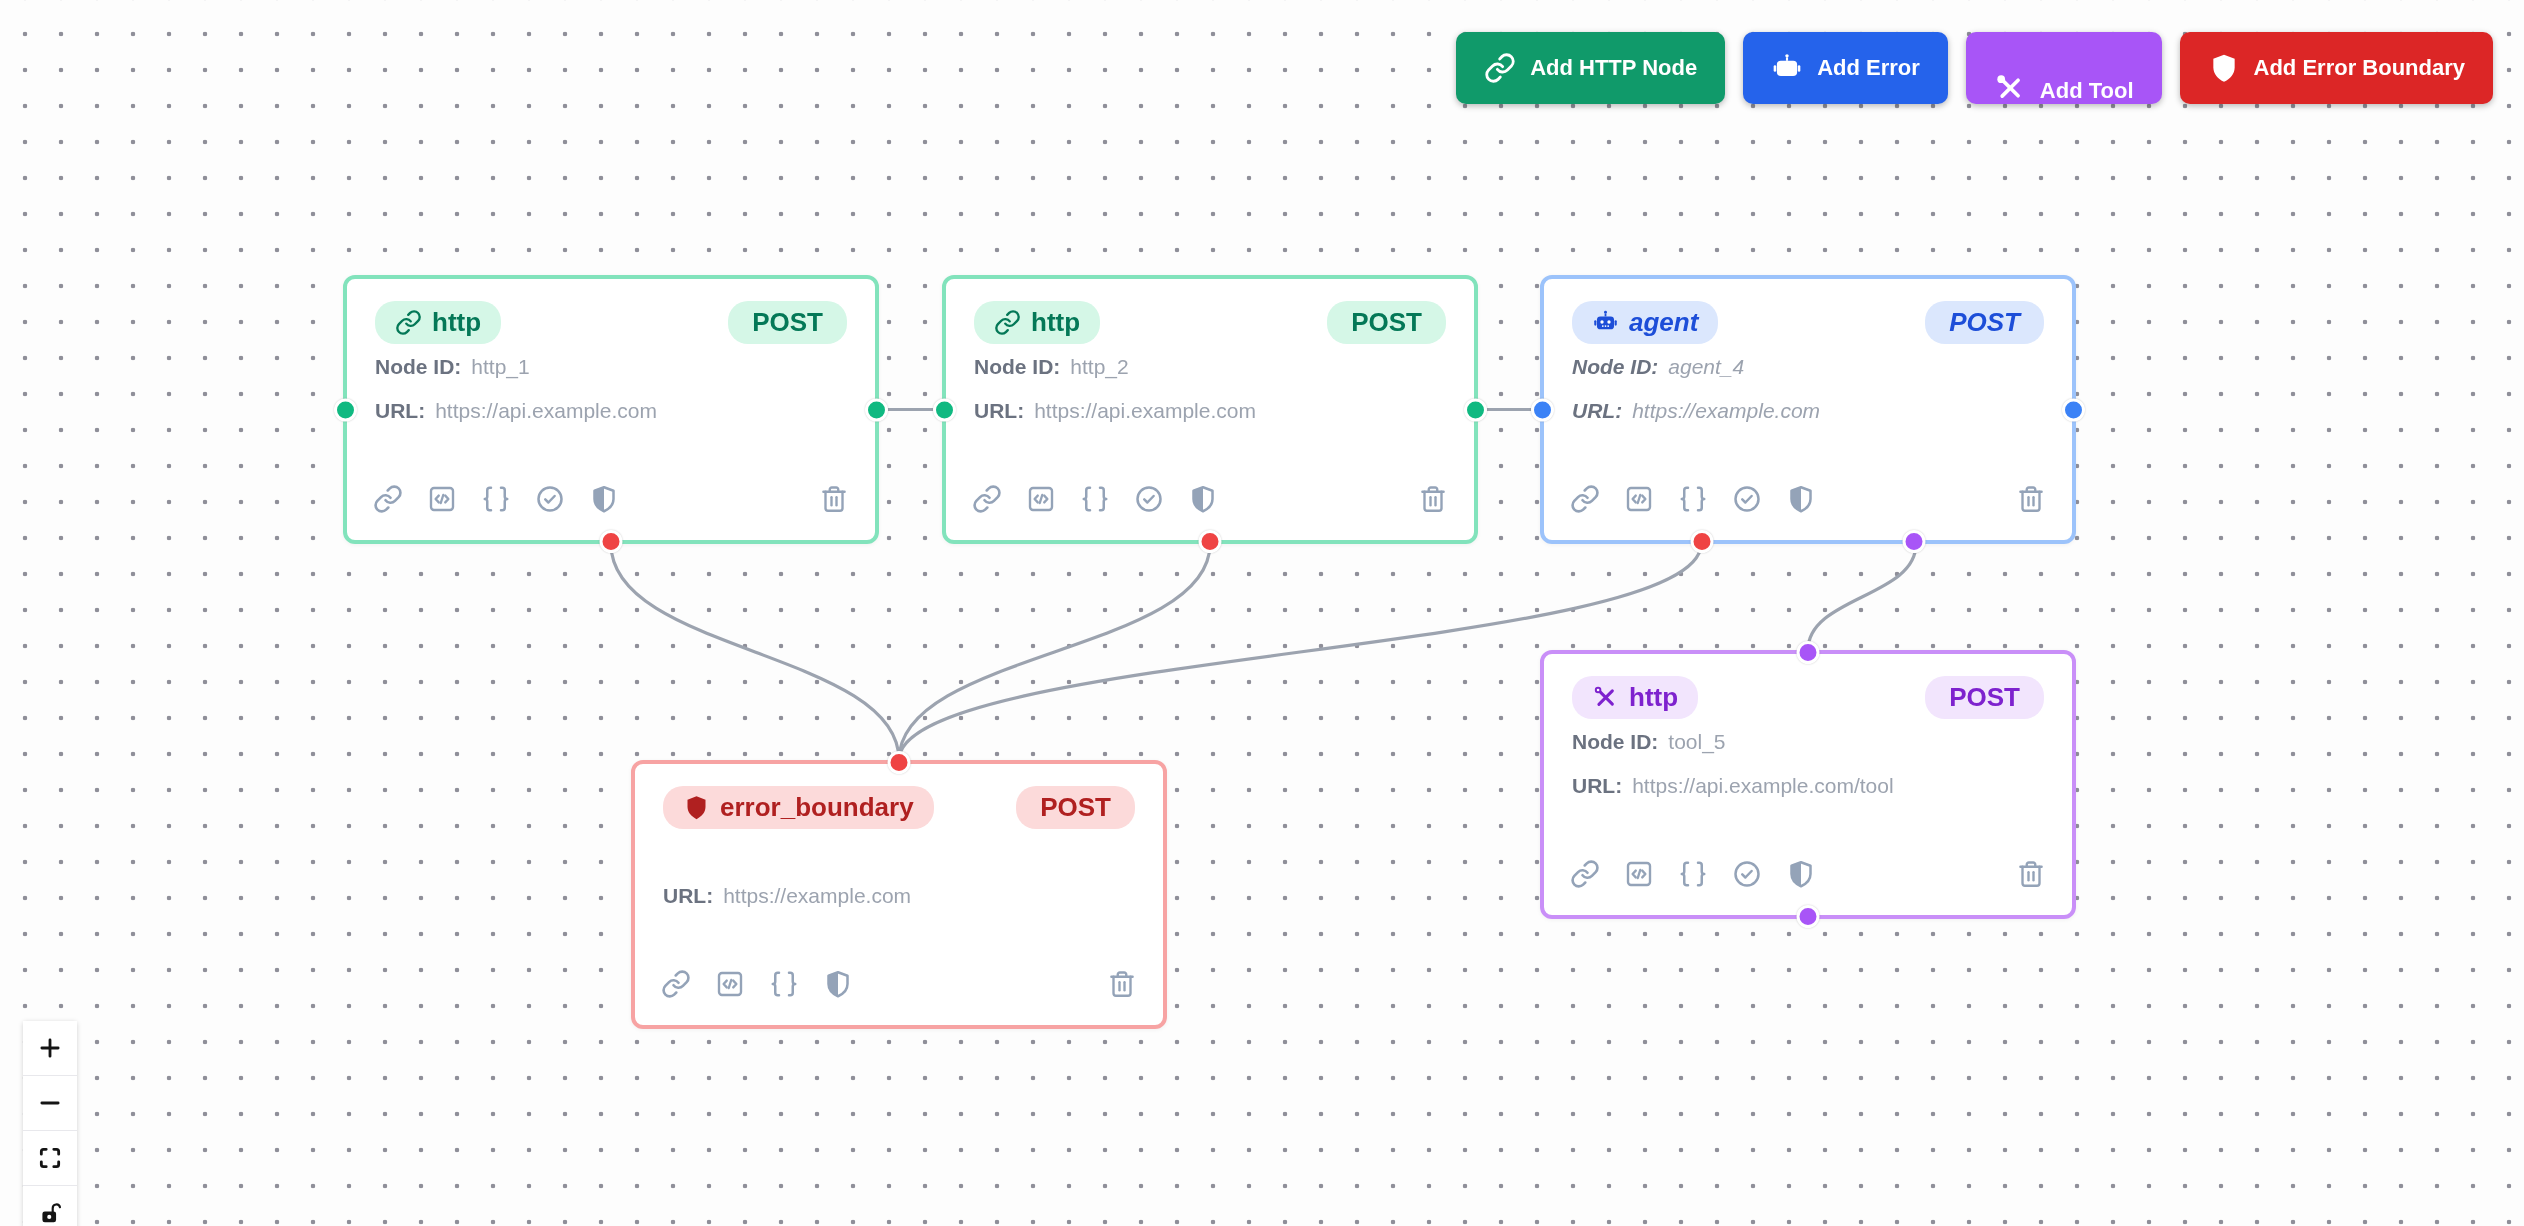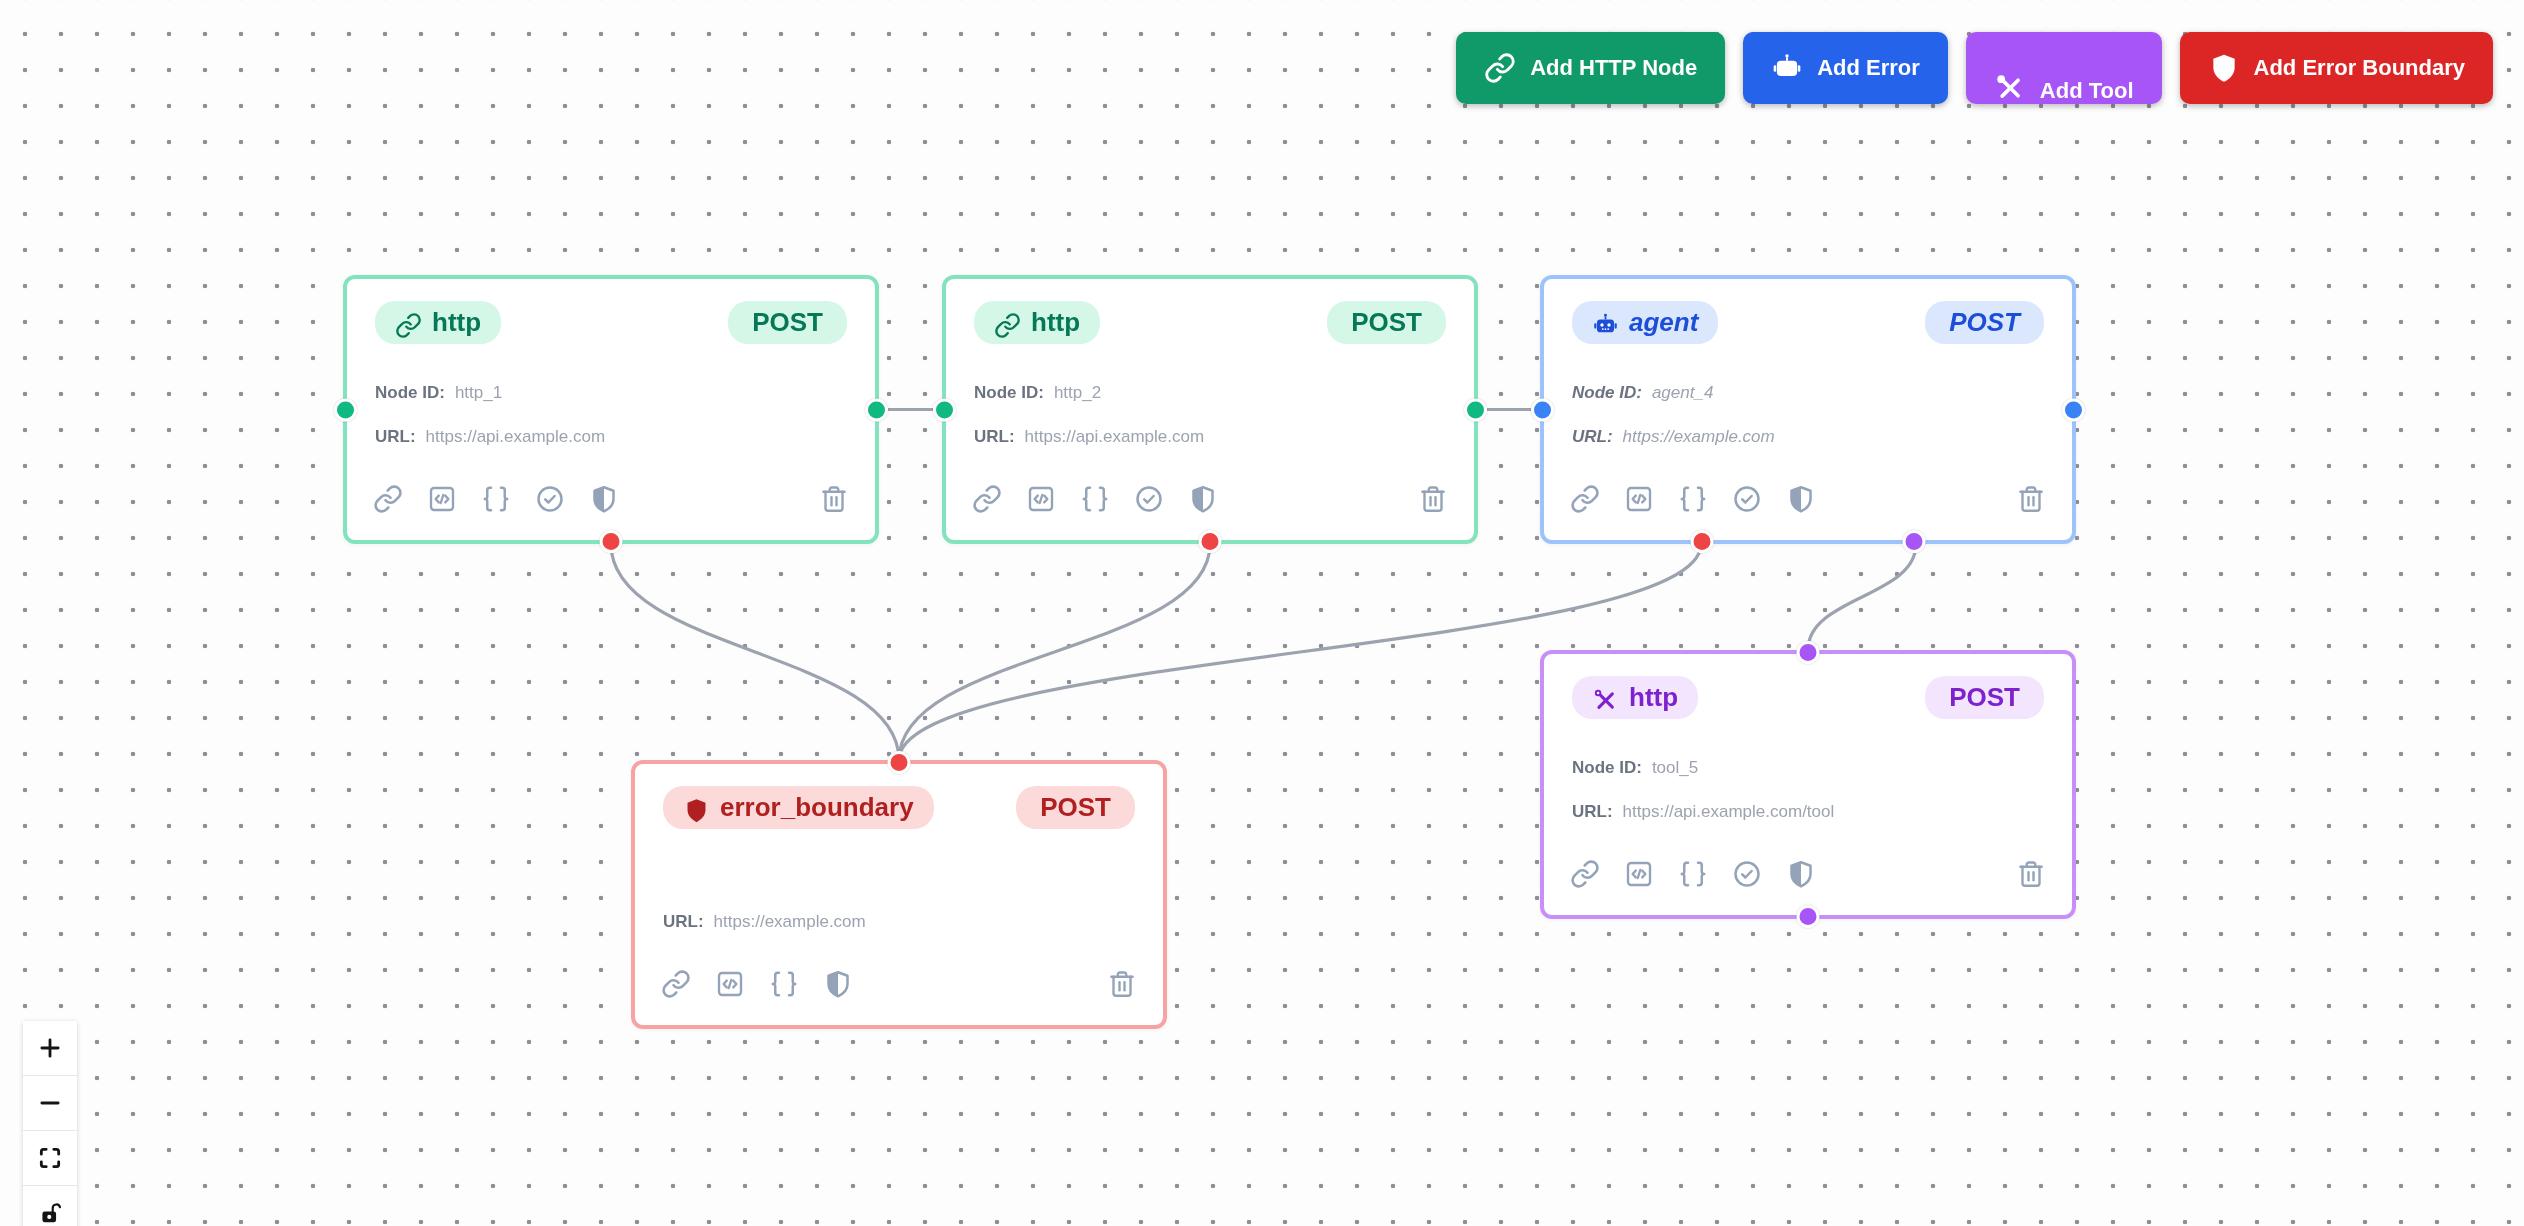--- a/index.html
+++ b/index.html
@@ -23,32 +23,32 @@
     position:absolute; width:536px; height:269px; background:#fff;
     border-radius:12px; z-index:2; box-shadow:0 1px 4px rgba(0,0,0,.05);
   }
   .node.green  { border:4px solid #82e3bc; }
   .node.blue   { border:4px solid #9cc3fb; }
   .node.red    { border:4px solid #f7a3a3; }
   .node.purple { border:4px solid #c98ff8; }
 
   .nheader { position:absolute; top:22px; left:28px; right:28px;
              display:flex; justify-content:space-between; align-items:center; }
-  .badge { display:inline-flex; align-items:flex-end; gap:10px;
+  .badge { display:inline-flex; align-items:center; gap:10px;
            font-size:26px; font-weight:700; line-height:1.25;
            padding:5px 20px; border-radius:20px; white-space:nowrap; }
   .badge.method { padding:5px 24px; }
   .green  .badge { background:#d5f7e7; color:#047857; }
   .blue   .badge { background:#dbe7fd; color:#1d4ed8; }
   .red    .badge { background:#fcdada; color:#b02020; }
   .purple .badge { background:#f2e5fd; color:#7e22ce; }
   .badge svg { width:27px; height:27px; flex:0 0 auto; }
 
-  .nrow { position:absolute; left:28px; right:28px; font-size:17px; color:#9ca3af;
-          white-space:nowrap; overflow:hidden;margin-top:28px; }
+  .nrow { position:absolute; left:28px; right:28px; font-size:21px; color:#9ca3af;
+          white-space:nowrap; overflow:hidden; }
   .nrow .lbl { color:#6b7280; font-weight:700; margin-right:10px; }
   .row-id  { top:76px; }
   .row-url { top:120px; }
 
   .nfooter { position:absolute; left:26px; right:26px; bottom:26px;
              display:flex; align-items:center; gap:24px; }
   .fic { width:30px; height:30px; color:#94a3b8; display:block; }
   .iconbtn { background:none; border:none; padding:0; margin:0; cursor:pointer; line-height:0; }
   .trash { margin-left:auto; }
 

